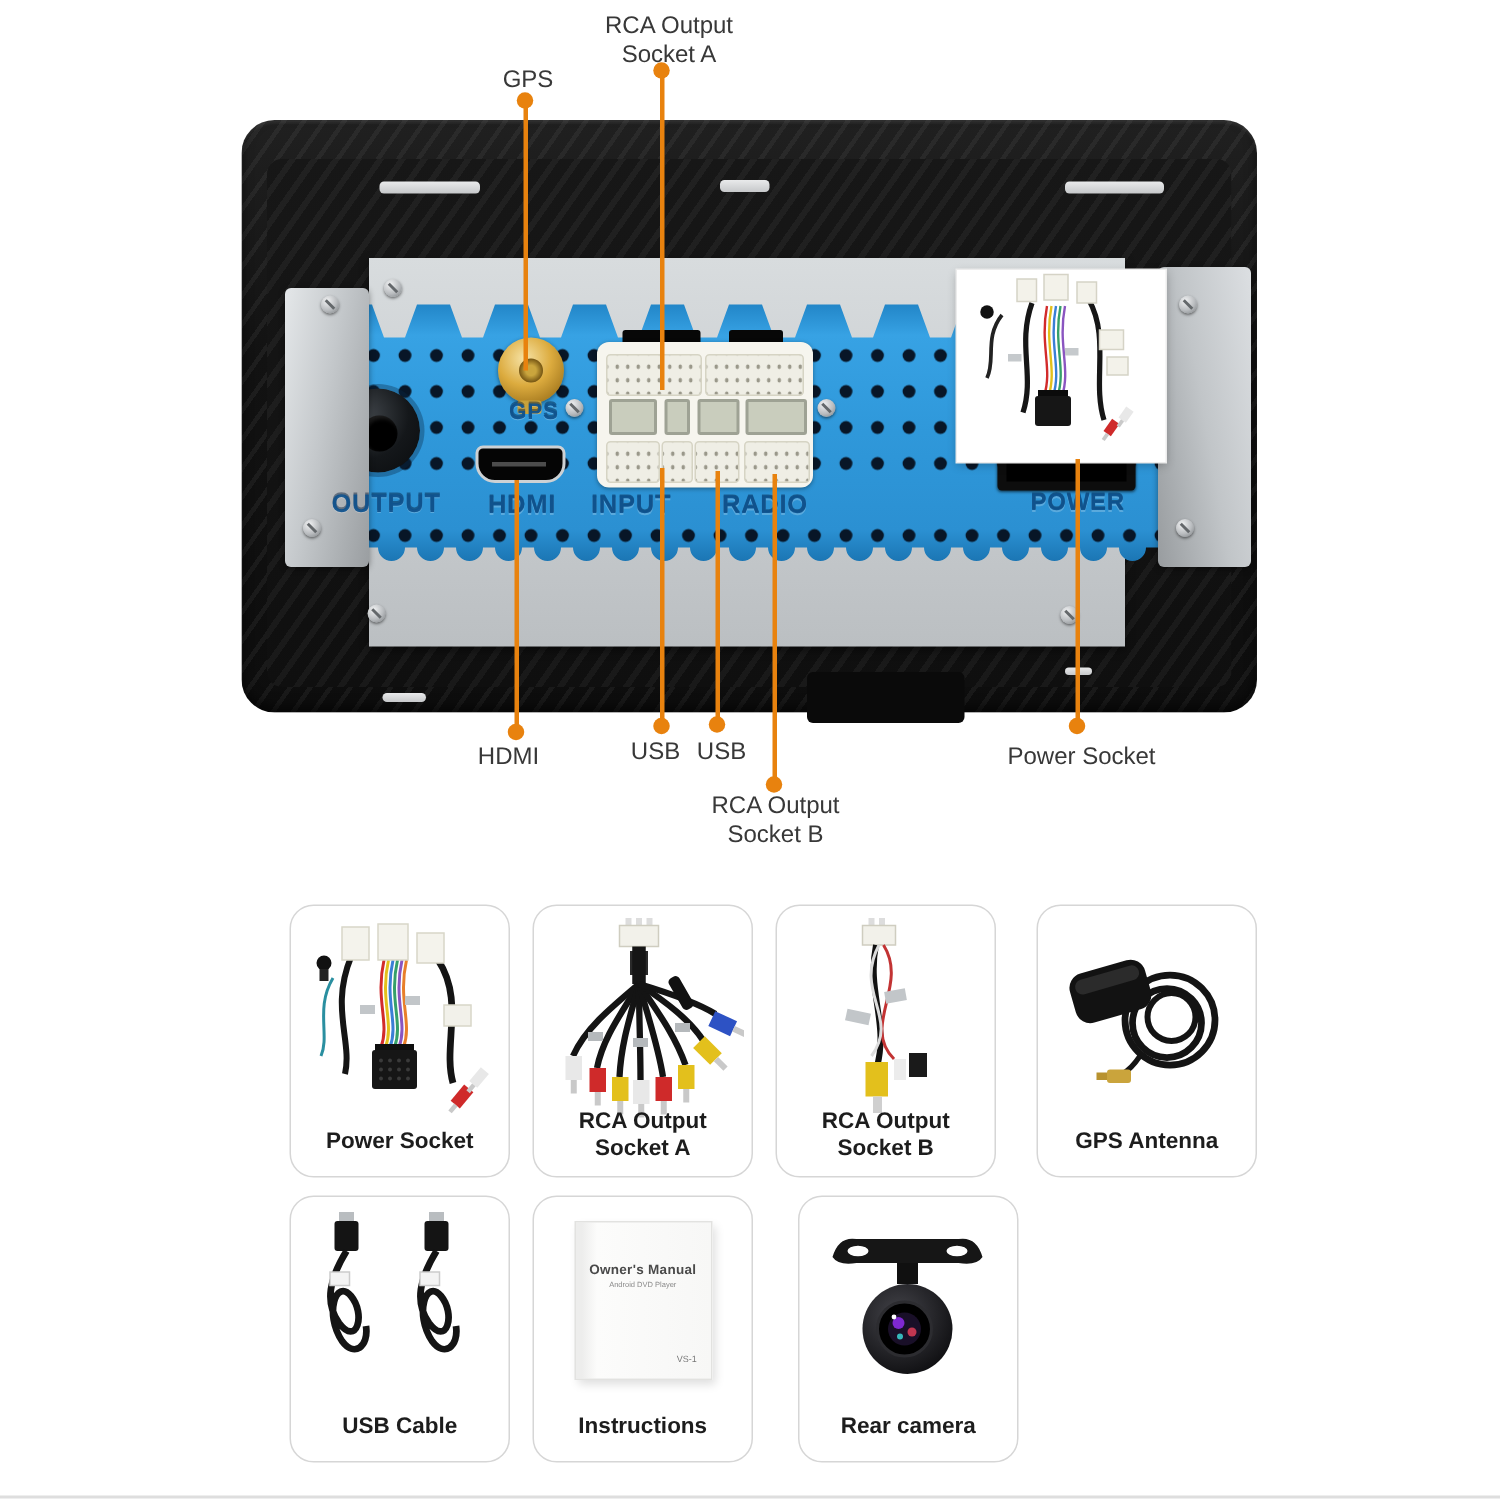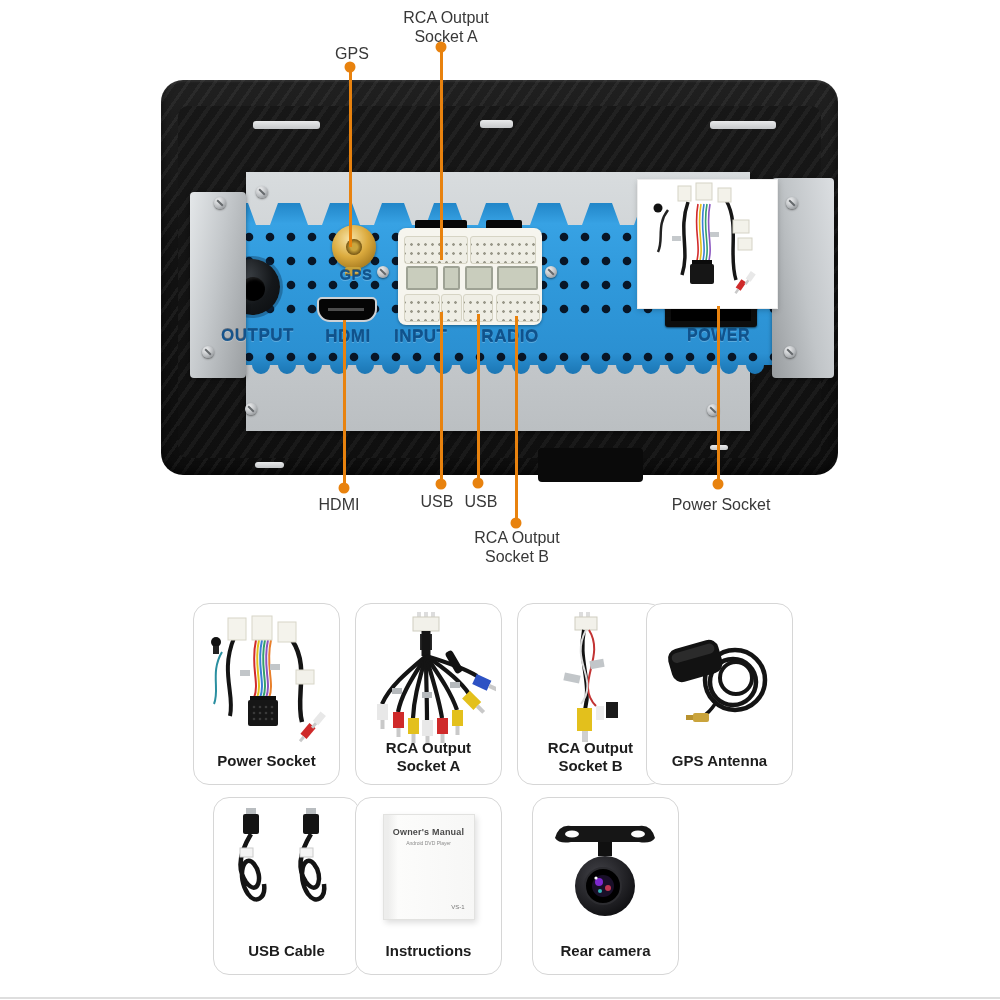--- a/index.html
+++ b/index.html
@@ -69,21 +69,21 @@
   .card{position:absolute;width:147px;background:#fff;border:1px solid #d6d6d6;border-radius:16px;box-sizing:border-box;}
   .card.r1{height:182px;}
   .card.r2{height:178px;}
   .art{position:absolute;left:50%;top:8px;transform:translateX(-50%);}
   .cardlabel{position:absolute;left:0;right:0;bottom:14px;text-align:center;font-weight:600;
         font-size:15px;line-height:18px;color:#1d1d1d;}
   .cardlabel.two{bottom:9px;}
   .booklet{position:absolute;left:50%;top:16px;transform:translateX(-50%);width:92px;height:106px;
         background:linear-gradient(90deg,#ededec 0 4px,#fcfcfb 14px,#f7f7f6);
         border:1px solid #e2e2e0;box-shadow:2px 3px 6px rgba(0,0,0,.13);box-sizing:border-box;}
-  .bk-title{margin-top:12px;text-align:center;font-size:9px;font-weight:700;color:#4a4a4a;letter-spacing:.2px;}
+  .bk-title{margin-top:26px;text-align:center;font-size:9px;font-weight:700;color:#4a4a4a;letter-spacing:.2px;}
   .bk-sub{margin-top:3px;text-align:center;font-size:5px;color:#8a8a8a;}
   .bk-code{position:absolute;right:9px;bottom:9px;font-size:6px;color:#777;}
   .hairline{position:absolute;left:0;top:997px;width:1000px;height:2px;background:#dedede;}
 </style>
 </head>
 <body>
 
 <div class="stage">
 
   <div class="case"></div>
@@ -345,38 +345,38 @@
           <rect x="66" y="48" width="14" height="8" fill="#c2c6c9"></rect>
         </g>
       <rect x="53" y="96" width="15" height="23" fill="#e3c01c"></rect>
       <rect x="58" y="119" width="6" height="11" fill="#cfcfcf"></rect>
       <rect x="72" y="94" width="8" height="14" fill="#ececec"></rect>
       <rect x="82" y="90" width="12" height="16" fill="#1a1a1a"></rect>
     </svg>
     <div class="cardlabel two"><span>RCA Output</span><br><span>Socket B</span></div>
   </div>
 
-  <div class="card r1" style="left:646px;top:603px;">
+  <div class="card r1" style="left:691px;top:603px;">
     <svg class="art" width="134" height="134" viewBox="0 0 134 134">
       <circle cx="82" cy="68" r="30" stroke="#141414" stroke-width="4.5" fill="none"></circle>
       <circle cx="80" cy="70" r="23" stroke="#141414" stroke-width="4.5" fill="none"></circle>
       <circle cx="83" cy="66" r="16" stroke="#141414" stroke-width="4" fill="none"></circle>
       <path d="M52,48 C40,42 34,40 28,40" stroke="#141414" stroke-width="4" fill="none"></path>
       <path d="M62,92 C58,98 54,102 50,104" stroke="#141414" stroke-width="3.5" fill="none"></path>
       <g transform="rotate(-16 42 48)">
         <rect x="16" y="32" width="52" height="34" rx="10" fill="#121212"></rect>
         <rect x="20" y="36" width="44" height="10" rx="5" fill="#2b2b2b"></rect>
       </g>
       <rect x="40" y="101" width="16" height="9" rx="2" fill="#caa43c"></rect>
       <rect x="33" y="103" width="7" height="5" fill="#b8922f"></rect>
     </svg>
     <div class="cardlabel">GPS Antenna</div>
   </div>
 
-  <div class="card r2" style="left:193px;top:797px;margin-left:20px;">
+  <div class="card r2" style="left:193px;top:797px;">
     <svg class="art" width="134" height="130" viewBox="0 0 134 130">
       <g>
         <rect x="26" y="2" width="10" height="7" fill="#b9bdc0"></rect>
         <rect x="23" y="8" width="16" height="20" rx="2" fill="#141414"></rect>
         <path d="M31,28 C20,46 16,62 26,76 C38,92 44,70 34,58 C24,46 16,70 28,88 C36,99 46,92 44,78" stroke="#141414" stroke-width="4.5" fill="none"></path>
         <rect x="20" y="42" width="13" height="9" fill="#f4f4f4" stroke="#ccc"></rect>
       </g>
       <g transform="translate(60,0)">
         <rect x="26" y="2" width="10" height="7" fill="#b9bdc0"></rect>
         <rect x="23" y="8" width="16" height="20" rx="2" fill="#141414"></rect>

